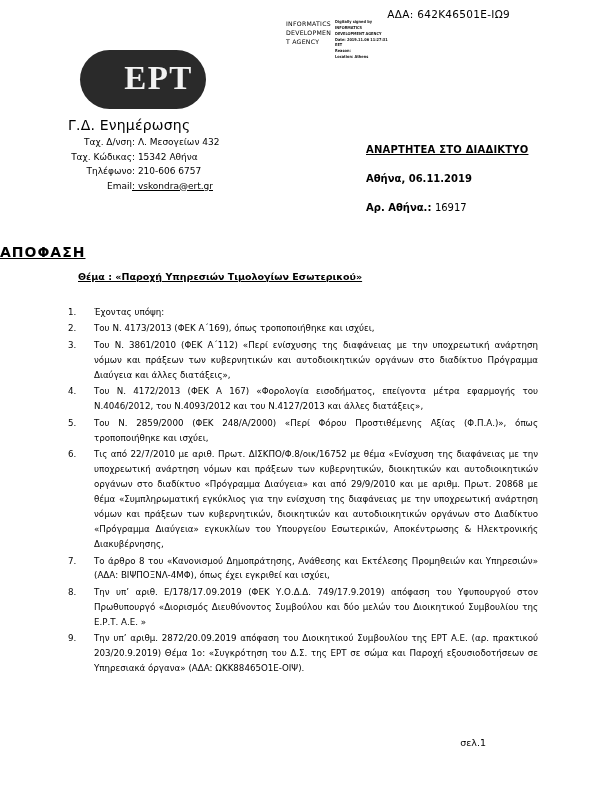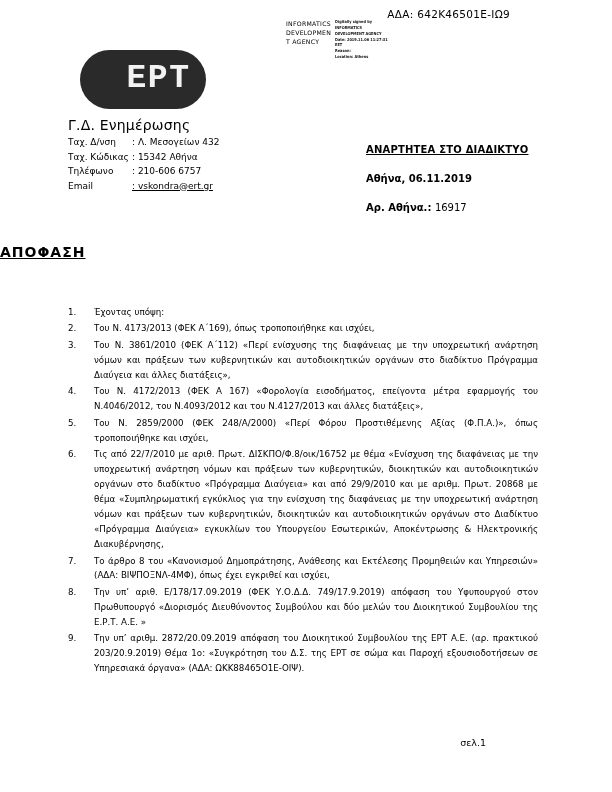--- a/index.html
+++ b/index.html
@@ -74,21 +74,21 @@
     width: 126px;
     height: 59px;
     background: #2a2a2a;
     border-radius: 31px;
     display: flex;
     align-items: center;
     justify-content: center;
   }
   .logo-text {
     color: #f2f2f2;
-    font-family: Liberation Mono, monospace;
+    font-family: Liberation Serif, serif;
     font-weight: bold;
     font-size: 33px;
     letter-spacing: 1.5px;
     line-height: 1;
     padding-bottom: 2px;
     margin-left: 32px;
   }
 
   
   .addr {
@@ -100,20 +100,21 @@
   }
   .addr-dept {
     font-size: 14px;
     margin-bottom: 6px;
     letter-spacing: 0.2px;
   }
   .addr-row {
     display: flex;
     margin-bottom: 5.5px;
     white-space: nowrap;
+    text-align: right;
   }
   .addr-label { width: 64px; flex: 0 0 64px; }
   .addr-value { white-space: nowrap; }
   .addr-value.link {
     text-decoration: underline;
     color: #000;
   }
 
   
   .rblock {
@@ -261,20 +262,21 @@
     <div class="rblock-prot">
       <span>Αρ. Αθήνα.:</span>
       <span class="num">16917</span>
     </div>
   </div>
 
   <div class="decision-title">
     <span>ΑΠΟΦΑΣΗ</span>
   </div>
 
+  <div class="subject">Θέμα : «Παροχή Υπηρεσιών Τιμολογίων Εσωτερικού»</div>
 
   <div class="clause-list">
 
     <div class="clause">
       <div class="clause-num">1.</div>
       <div class="clause-body nojust">Έχοντας υπόψη:</div>
     </div>
 
     <div class="clause">
       <div class="clause-num">2.</div>

